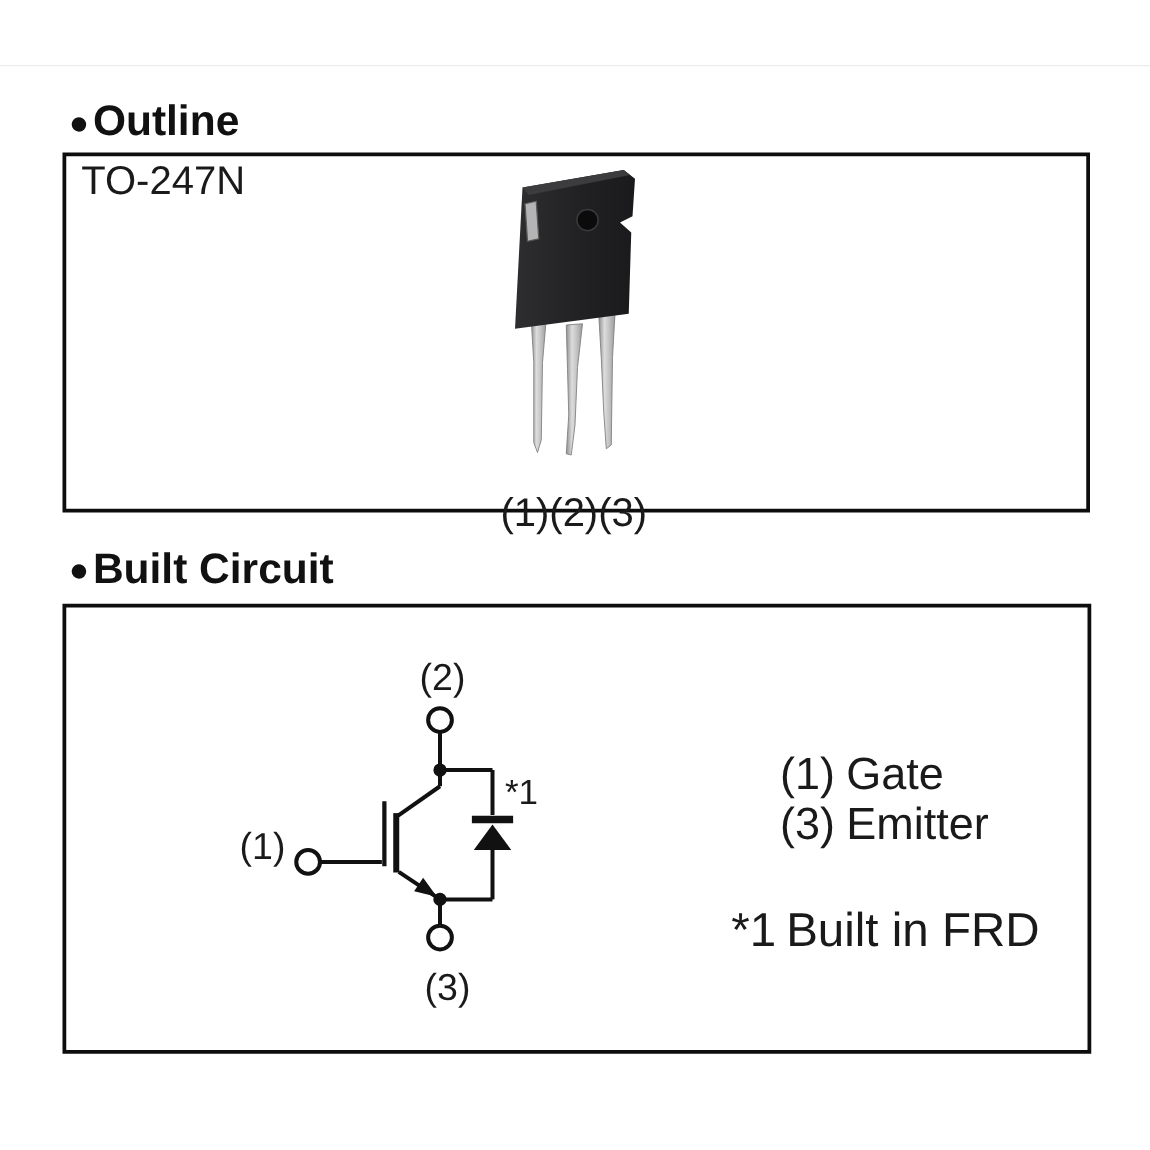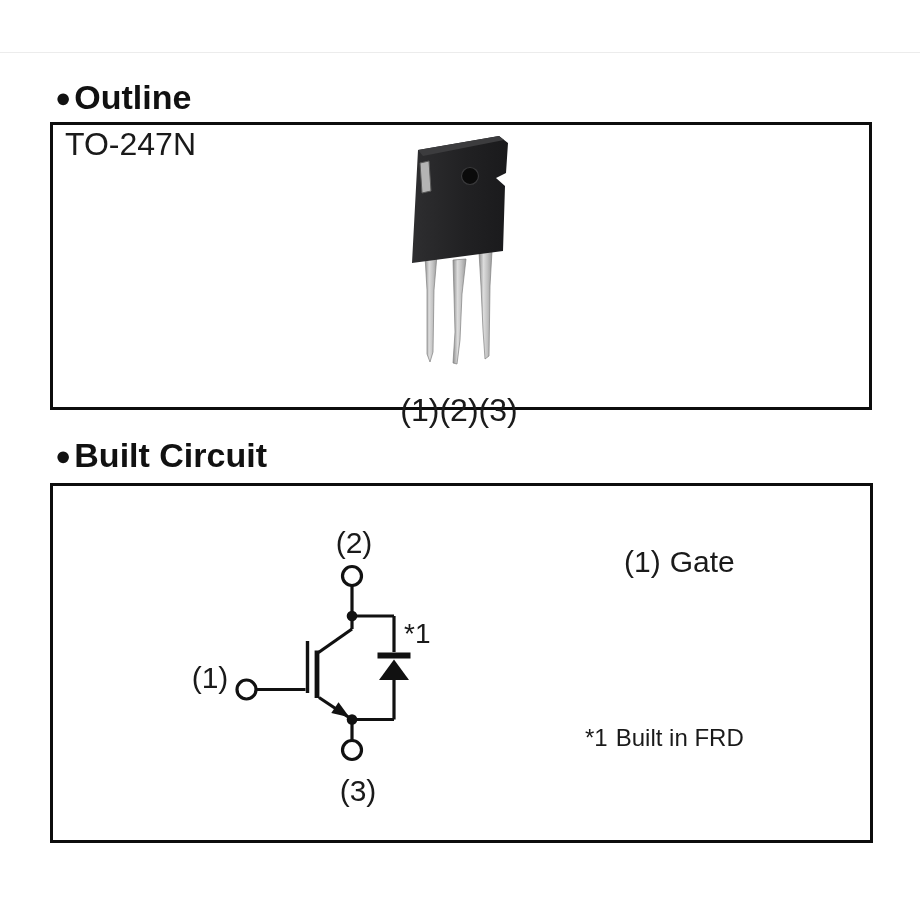--- a/index.html
+++ b/index.html
@@ -26,25 +26,25 @@
   #pkg-name{left:65px;top:127px;font-size:32px;line-height:1.1;}
   #pin-numbers{left:459px;top:372px;transform:translateX(-50%);
     font-size:32px;line-height:1.1;white-space:nowrap;margin-top:21px;}
   svg.layer{position:absolute;left:0;top:0;pointer-events:none;}
   .term-label{font-size:30px;line-height:1.1;white-space:nowrap;}
   #lbl-2{left:354px;top:526px;transform:translateX(-50%);}
   #lbl-3{left:358px;top:774px;transform:translateX(-50%);}
   #lbl-1{left:210px;top:661px;transform:translateX(-50%);}
   #lbl-star{left:404px;top:619px;font-size:28px;line-height:1.1;}
   #legend{
-    left:624px;top:542px;font-size:30px;line-height:39.5px;white-space:nowrap;
+    left:624px;top:599px;font-size:36px;line-height:39.5px;white-space:nowrap;
   }
   .legend-row .pin{margin-right:9px;}
   #footnote{
-    left:585px;top:724px;font-size:24px;line-height:1.15;white-space:nowrap;
+    left:585px;top:724px;font-size:38px;line-height:1.15;white-space:nowrap;
   }
   #footnote .marker{margin-right:8px;}
   #outline-header{left:55px;top:79px;}
   #circuit-header{left:55px;top:437px;}
 </style>
 </head>
 <body>
 
 <div class="abs hairline"></div>
 
@@ -134,17 +134,20 @@
 
 <div class="abs term-label" id="lbl-2">(2)</div>
 <div class="abs term-label" id="lbl-1">(1)</div>
 <div class="abs term-label" id="lbl-3">(3)</div>
 <div class="abs" id="lbl-star">*1</div>
 
 <div class="abs" id="legend">
   <div class="legend-row">
     <span class="pin">(1)</span><span>Gate</span>
   </div>
+  <div class="legend-row">
+    <span class="pin">(3)</span><span>Emitter</span>
+  </div>
 </div>
 
 <div class="abs" id="footnote">
   <span class="marker">*1</span><span>Built in FRD</span>
 </div>
 
 </body></html>

